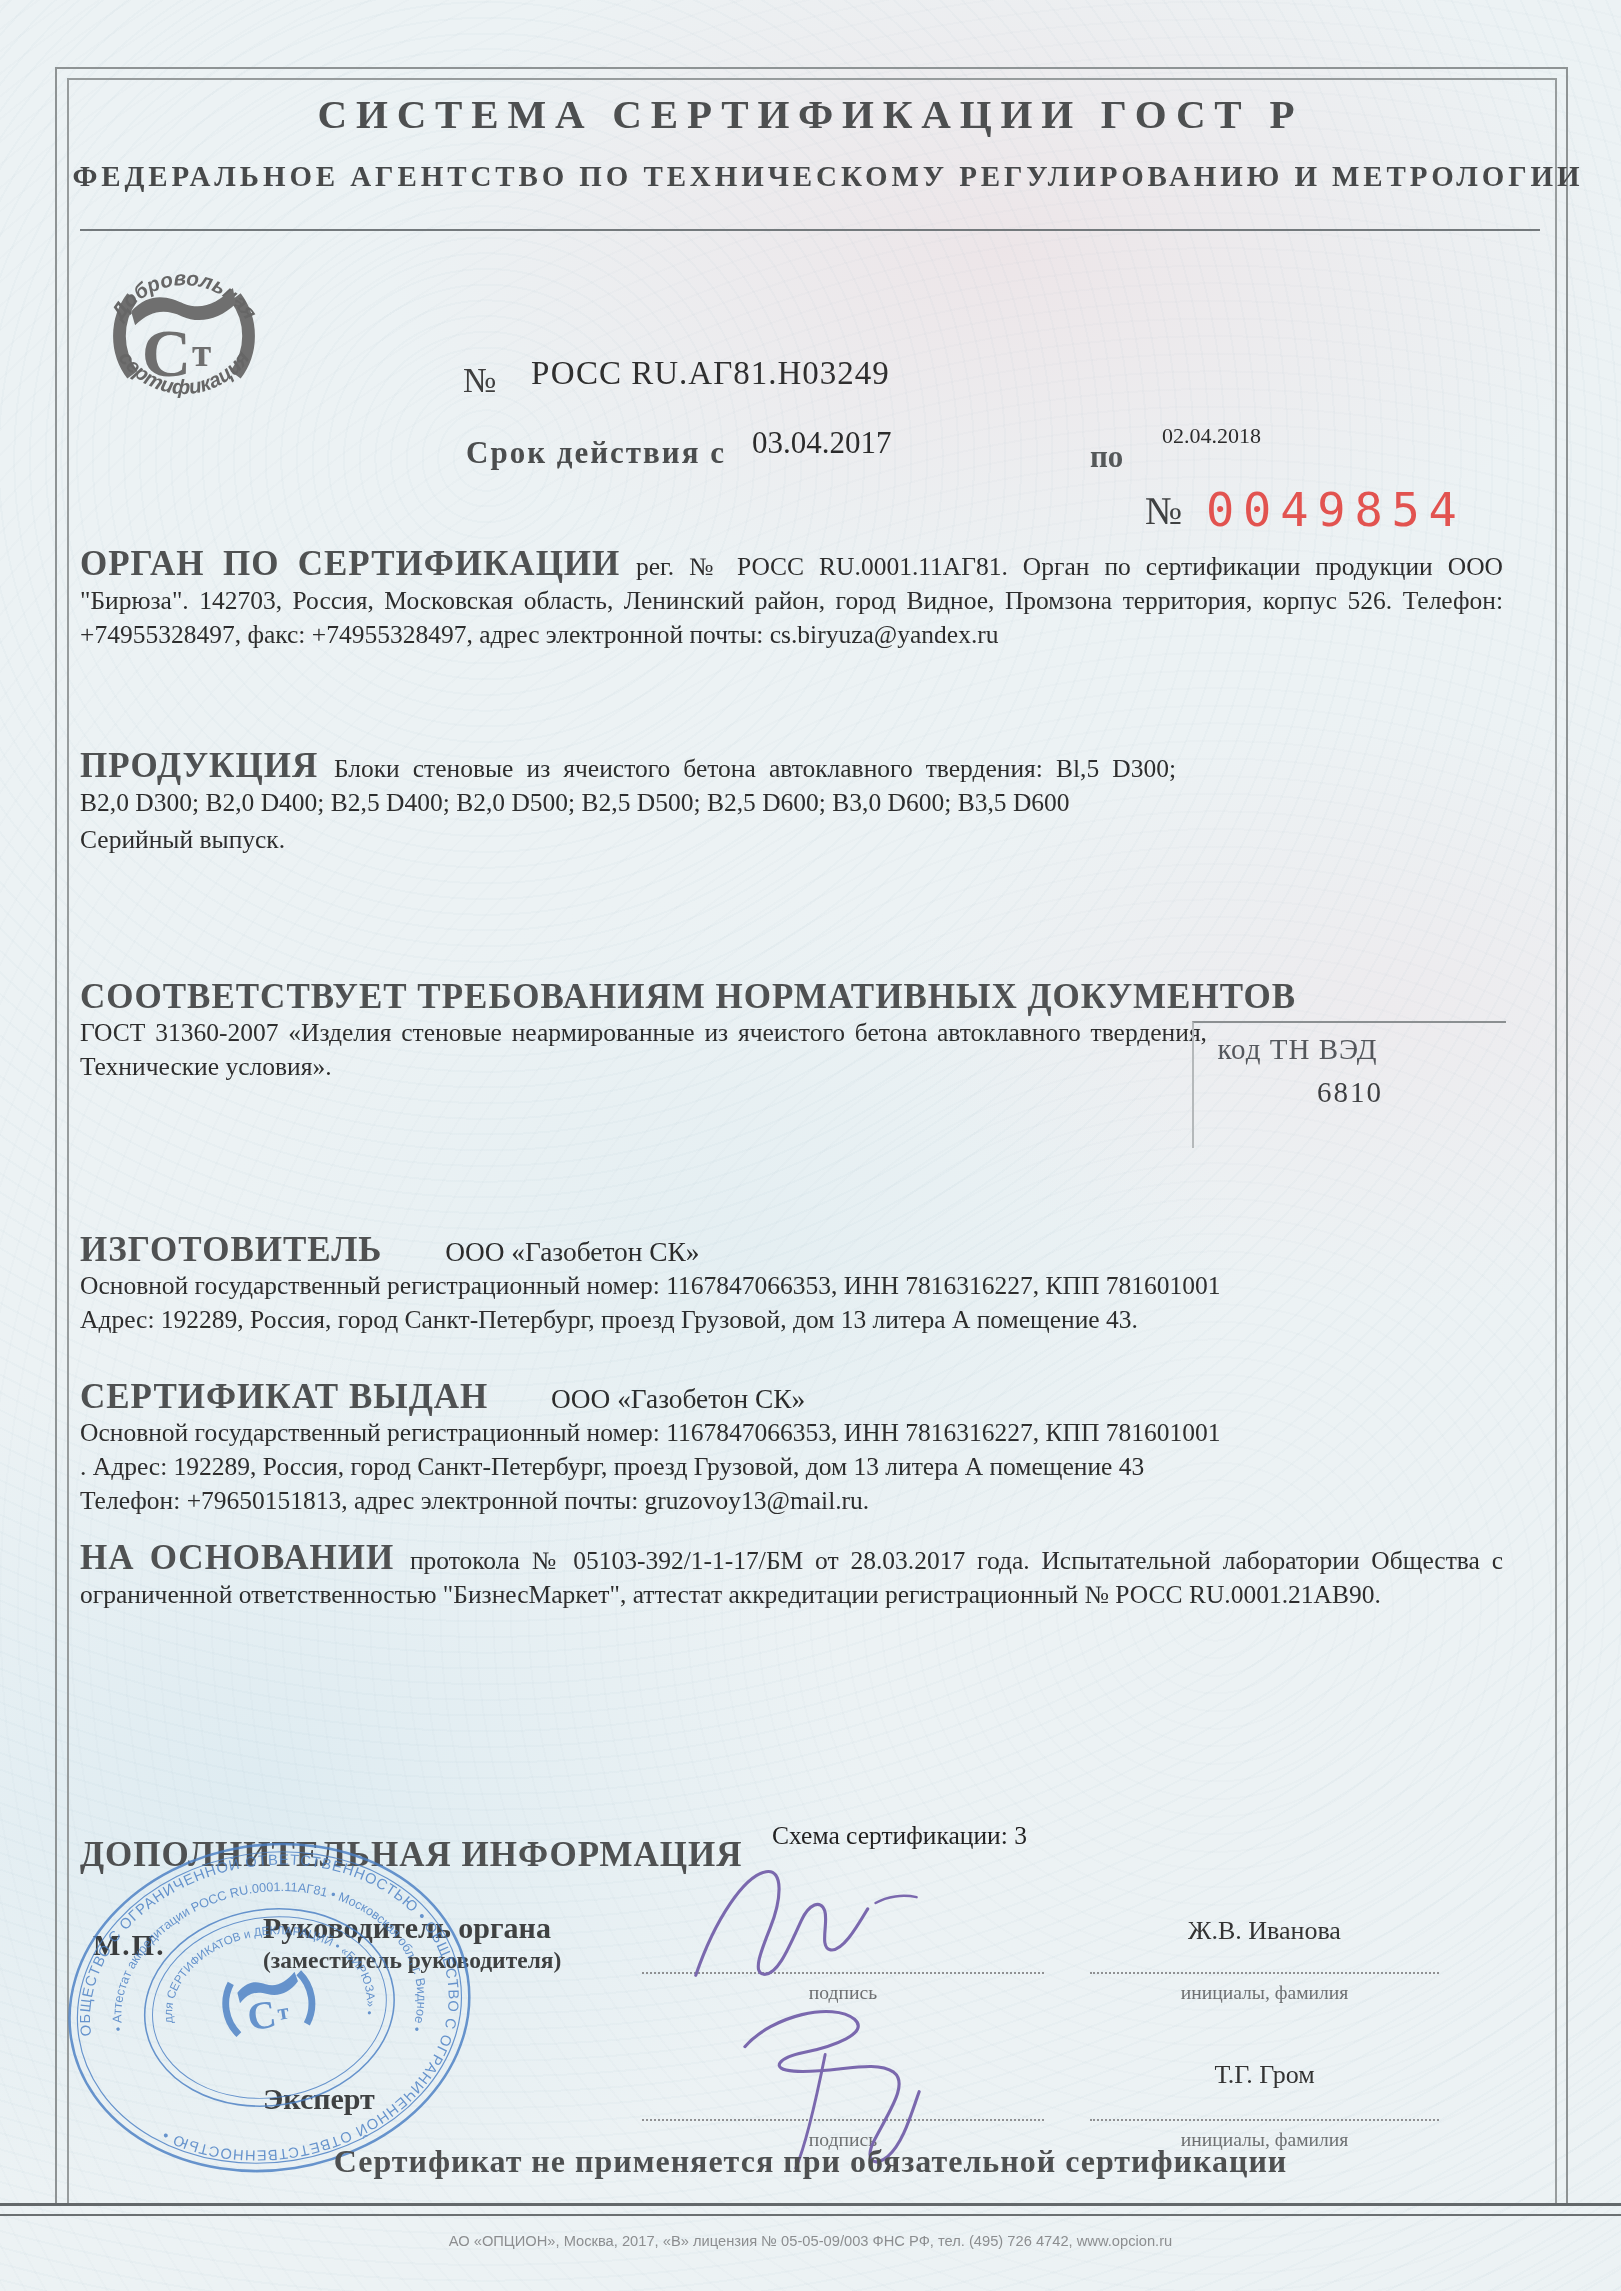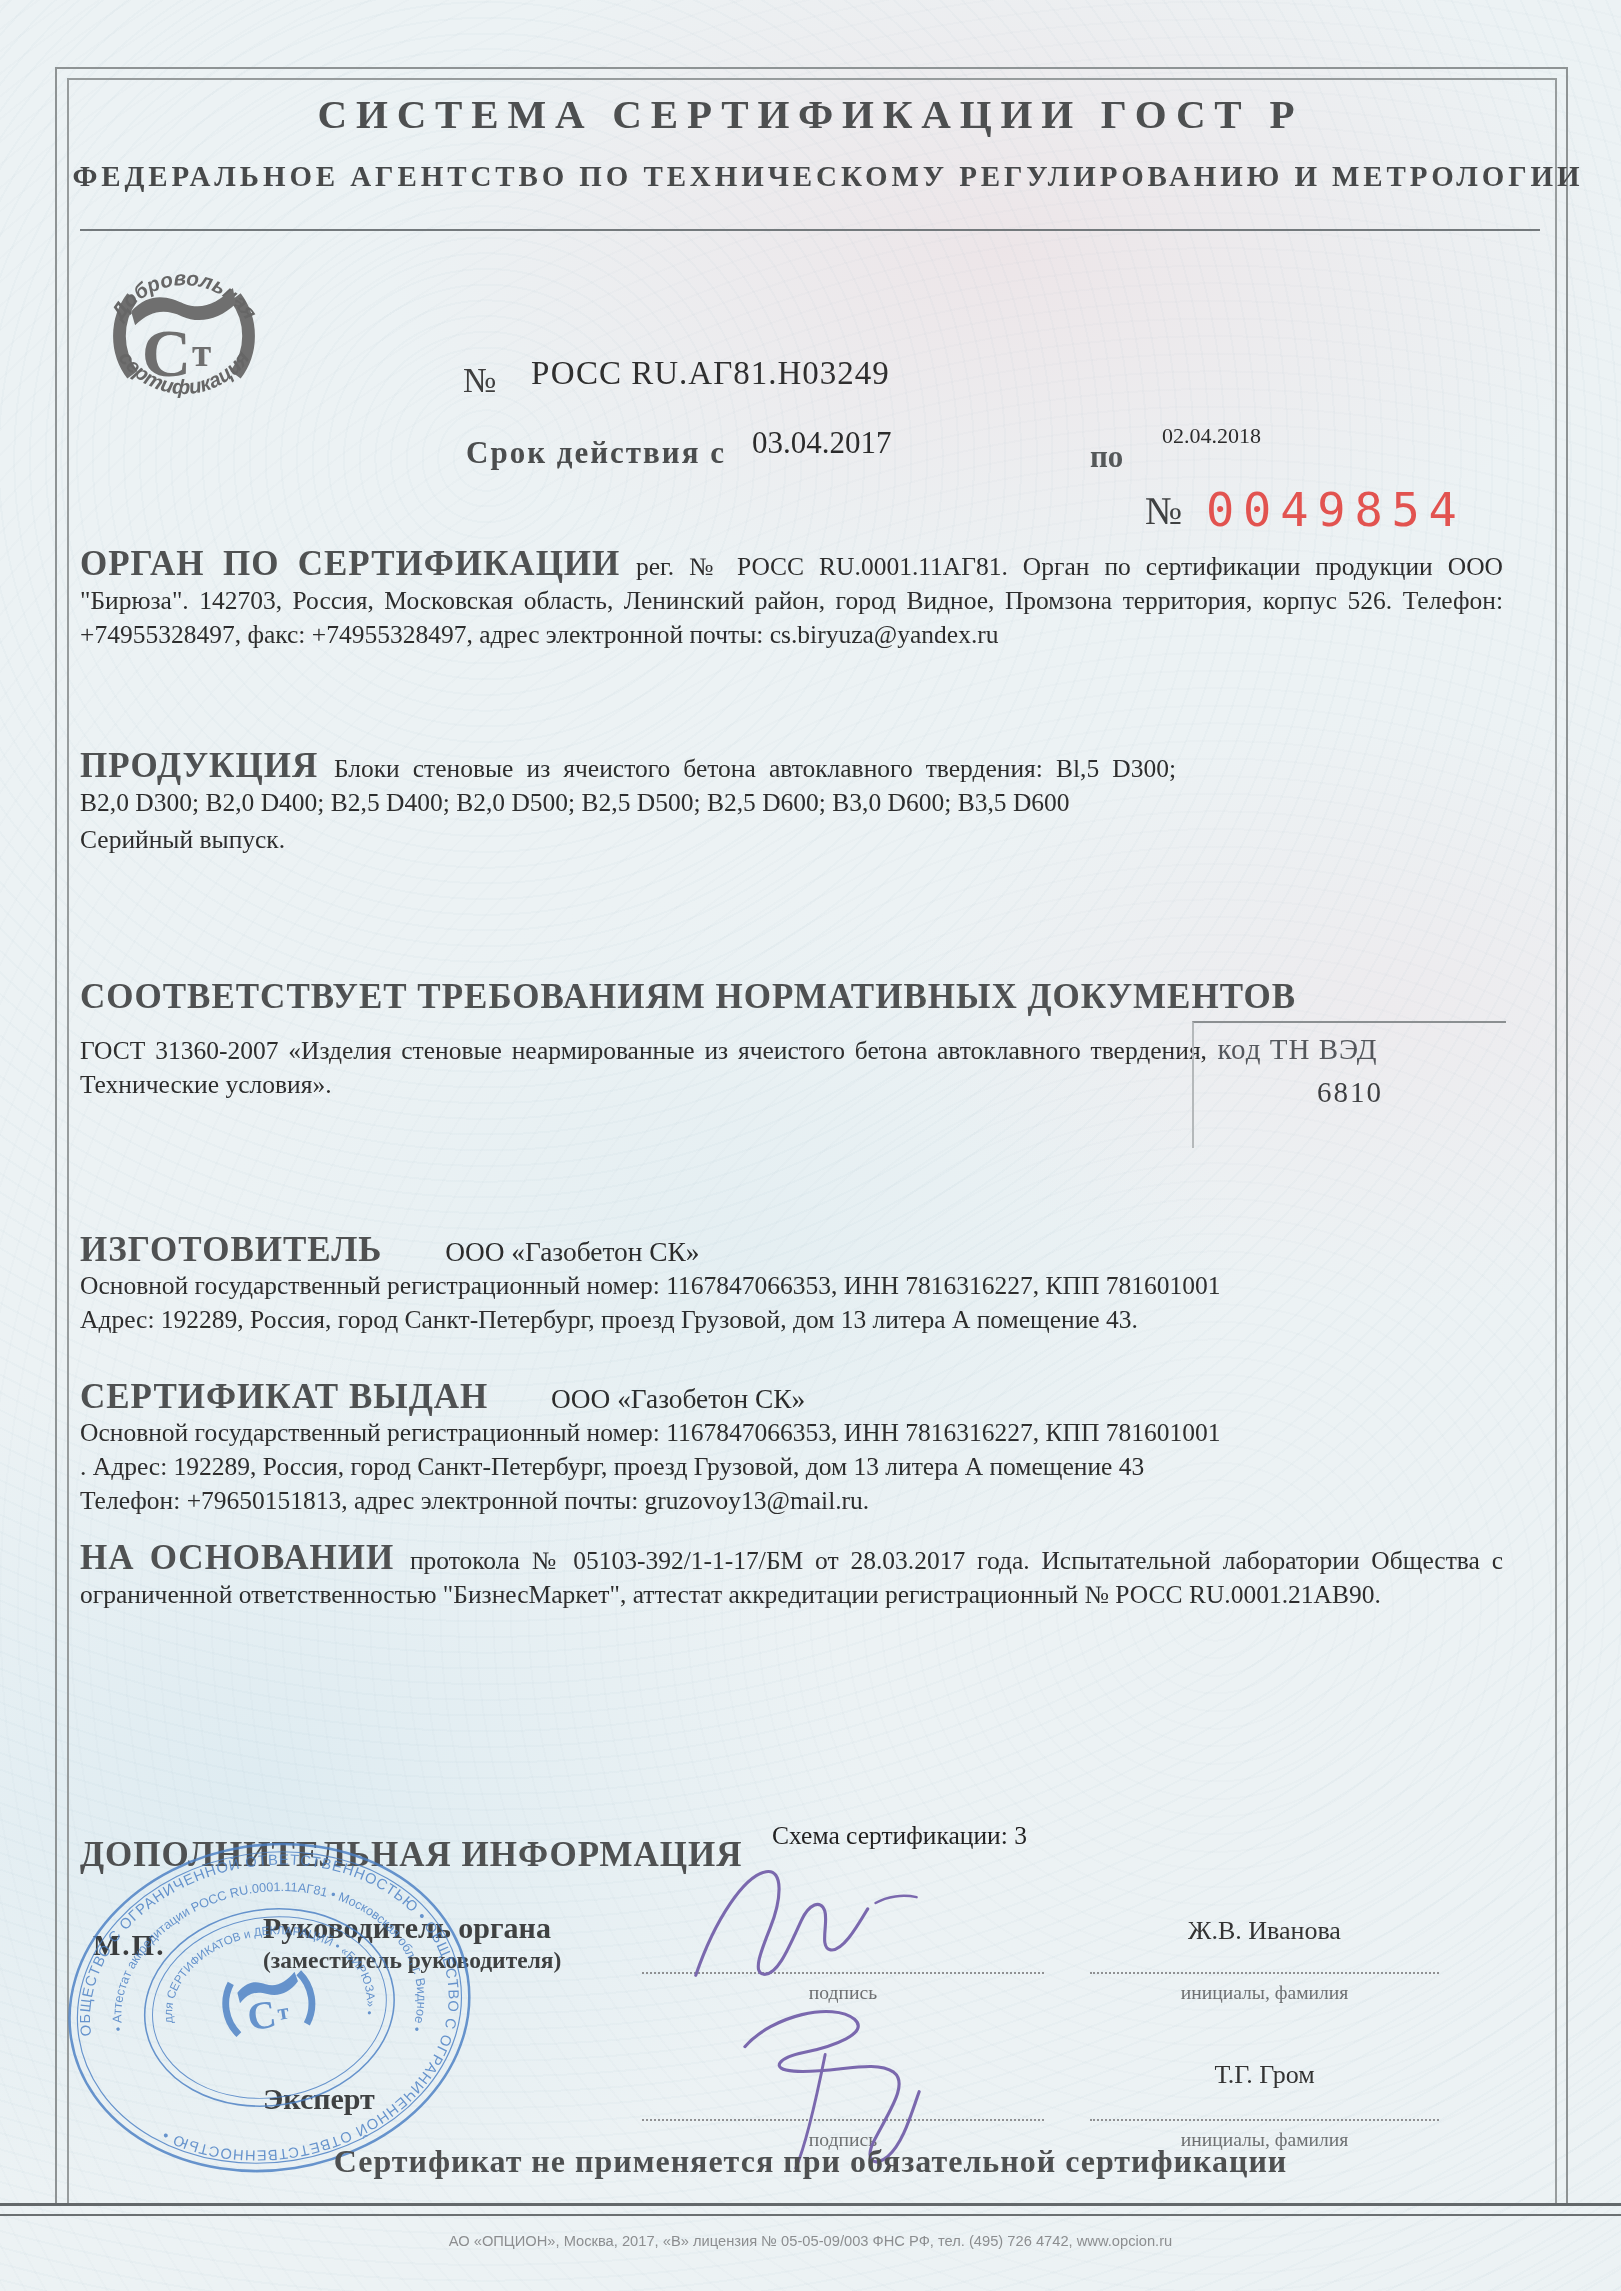--- a/index.html
+++ b/index.html
@@ -46,21 +46,21 @@
   .sec-organ{left:80px;top:547px;width:1423px;}
   .sec-production{left:80px;top:749px;width:1096px;}
   .serial-line{margin-top:2.9px;text-align:left;}
   .side-box{border-top:2px solid #8b8f91;border-left:2px solid #b4b8ba;color:#3c3e40;}
   .box-ok{left:1192px;top:790px;width:312px;height:157px;}
   .box-tnved{left:1192px;top:1021px;width:312px;height:125px;}
   .box-label{margin:9.8px 0 0 23.5px;font-size:29px;letter-spacing:1px;color:#54575c;}
   .box-line{text-align:center;font-size:25.5px;margin-top:6.9px;}
   .box-value{text-align:center;font-size:29px;letter-spacing:2px;margin-top:9.8px;}
   .sec-conformity{left:80px;top:980px;width:1423px;}
-  .conf-head{display:block;margin-bottom:20px;}
+  .conf-head{display:block;margin-bottom:2px;}
   .conf-body{width:1127px;}
   .name-row{display:flex;align-items:baseline;gap:47px;}
   .org-name{font-size:27.4px;color:#2c2c2c;}
   .sec-manufacturer{left:80px;top:1233px;width:1423px;}
   .sec-issued{left:80px;top:1380px;width:1423px;}
   .plain-line{text-align:left;}
   .sec-basis{left:80px;top:1541px;width:1423px;}
   .add-head{left:80px;top:1835px;font-weight:bold;font-size:35px;letter-spacing:1px;color:#4f5152;}
   .add-text{left:772px;top:1821px;font-size:25.5px;color:#222;}
   

